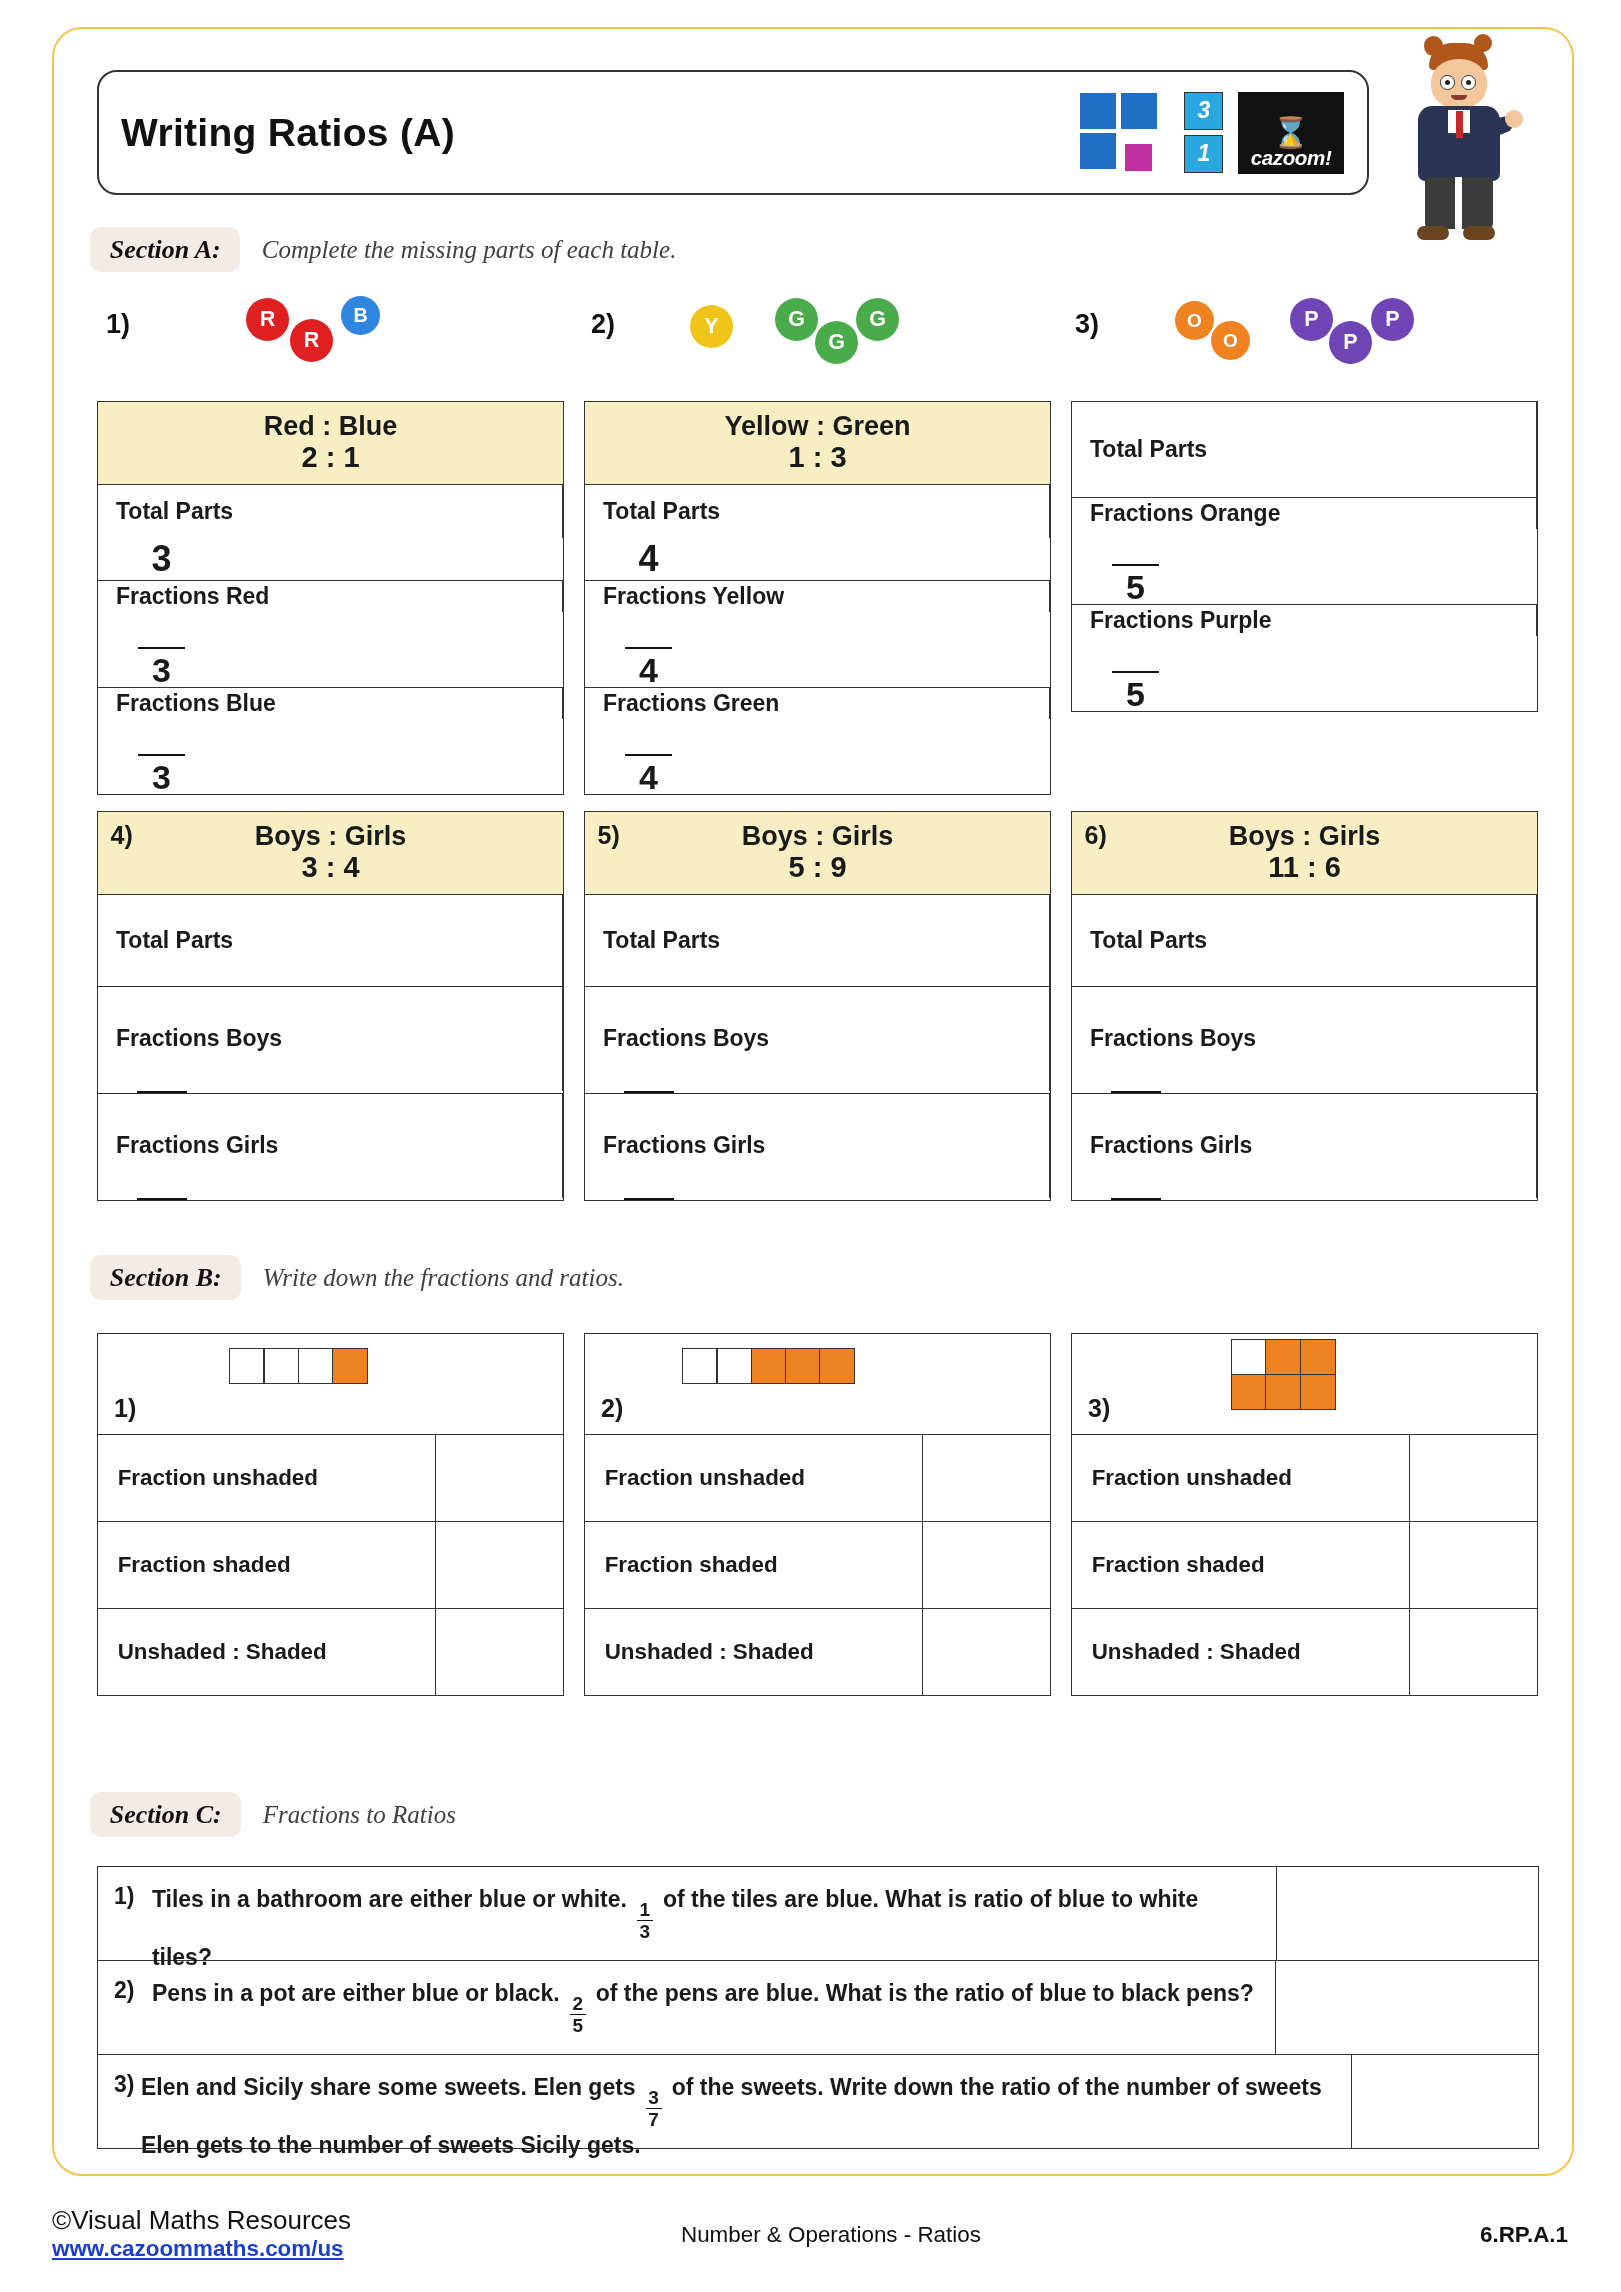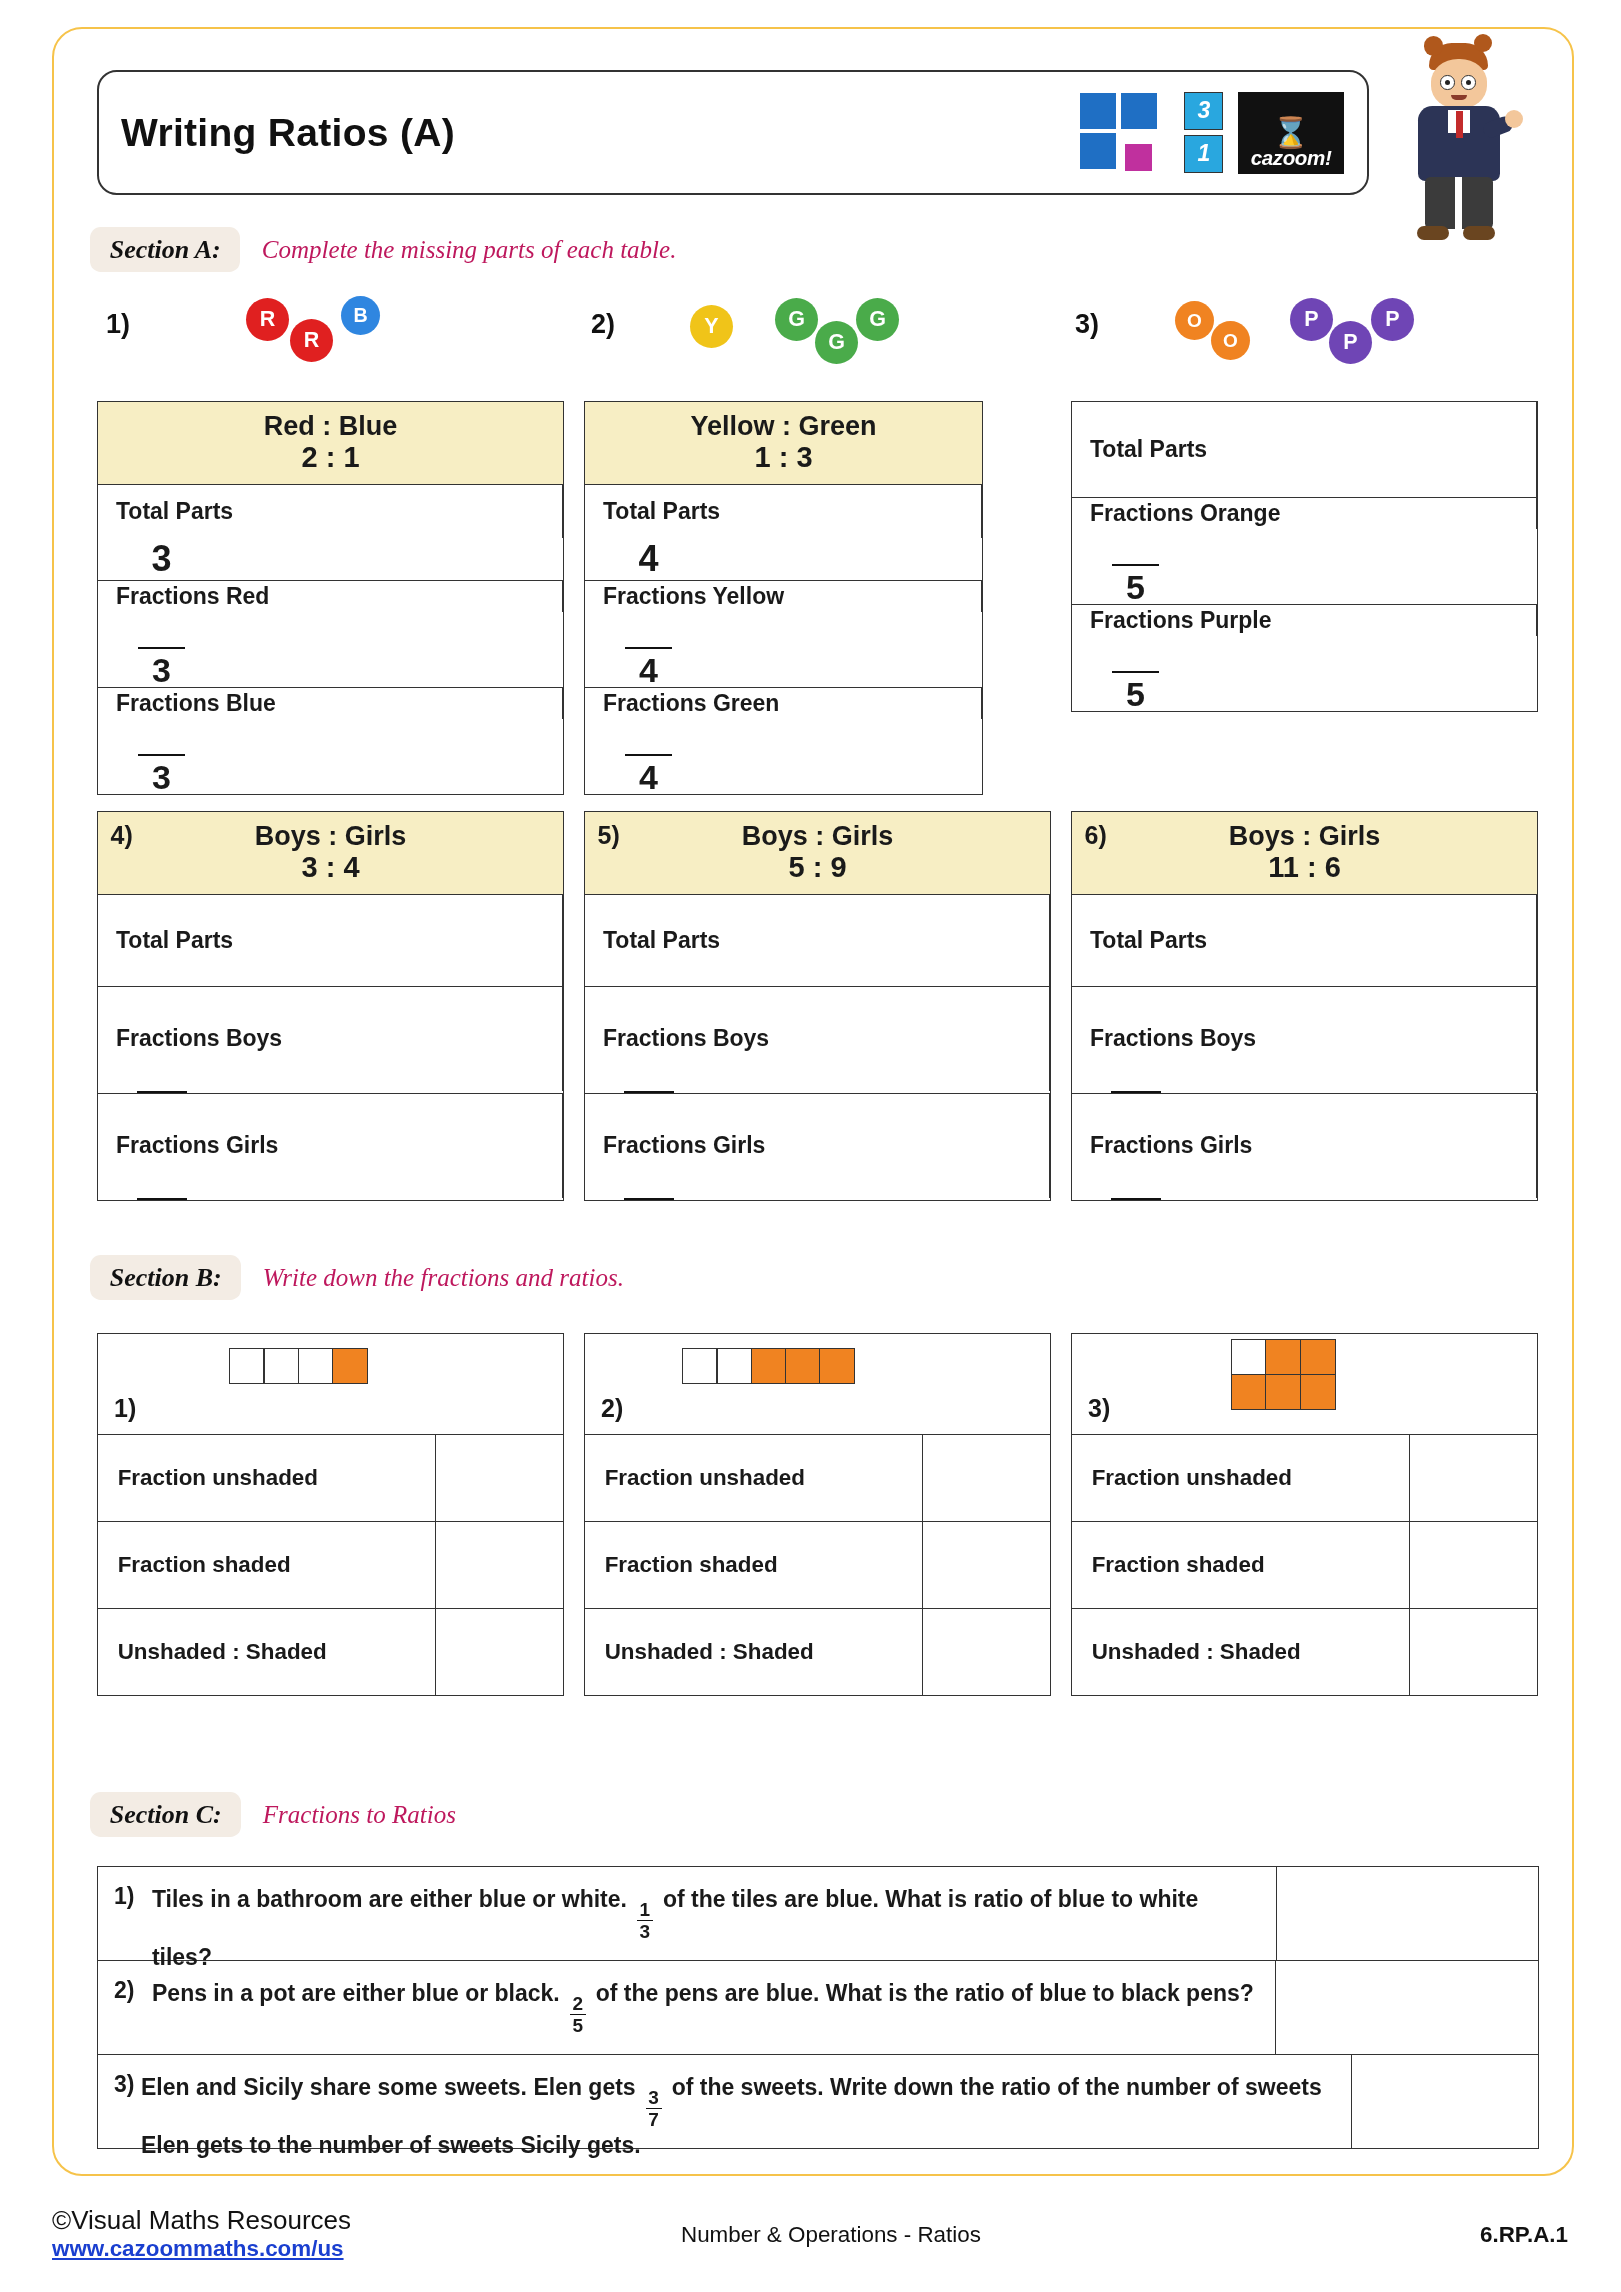--- a/index.html
+++ b/index.html
@@ -97,21 +97,21 @@
     background:#f3ece4;
     border-radius:10.7px;
     padding:7.2px 19.7px;
     font-family:"Liberation Serif", serif;
     font-weight:bold; font-style:italic;
     font-size:26px; color:#111;
   }
   .sec-desc {
     margin-left:21.5px;
     font-family:"Liberation Serif", serif;
-    font-style:italic; font-size:25px; color:#be185d;
+    font-style:italic; font-size:25px; color:#404040;
   }
 
   
   .counter-row { position:absolute; height:63px; }
   .qnum {
     position:absolute; font-size:27px; font-weight:bold; color:#111;
   }
   .counter {
     position:absolute;
     border-radius:50%;
@@ -313,21 +313,21 @@
       <div class="val">
         <div class="frac">
           <div class="num"></div>
           <div class="bar"></div>
           <div class="den">3</div>
         </div>
       </div>
     </div>
   </div>
 
-  <div class="tbl" style="left:584px; top:401px; width:399px;">
+  <div class="tbl" style="left:584px; top:401px; width:467px;">
     <div class="hdr">
       <div class="h1">Yellow : Green</div>
       <div class="h2">1 : 3</div>
     </div>
     <div class="row" style="height:95px;">
       <div class="lbl">Total Parts</div>
       <div class="val">4</div>
     </div>
     <div class="row">
       <div class="lbl">Fractions Yellow</div>

